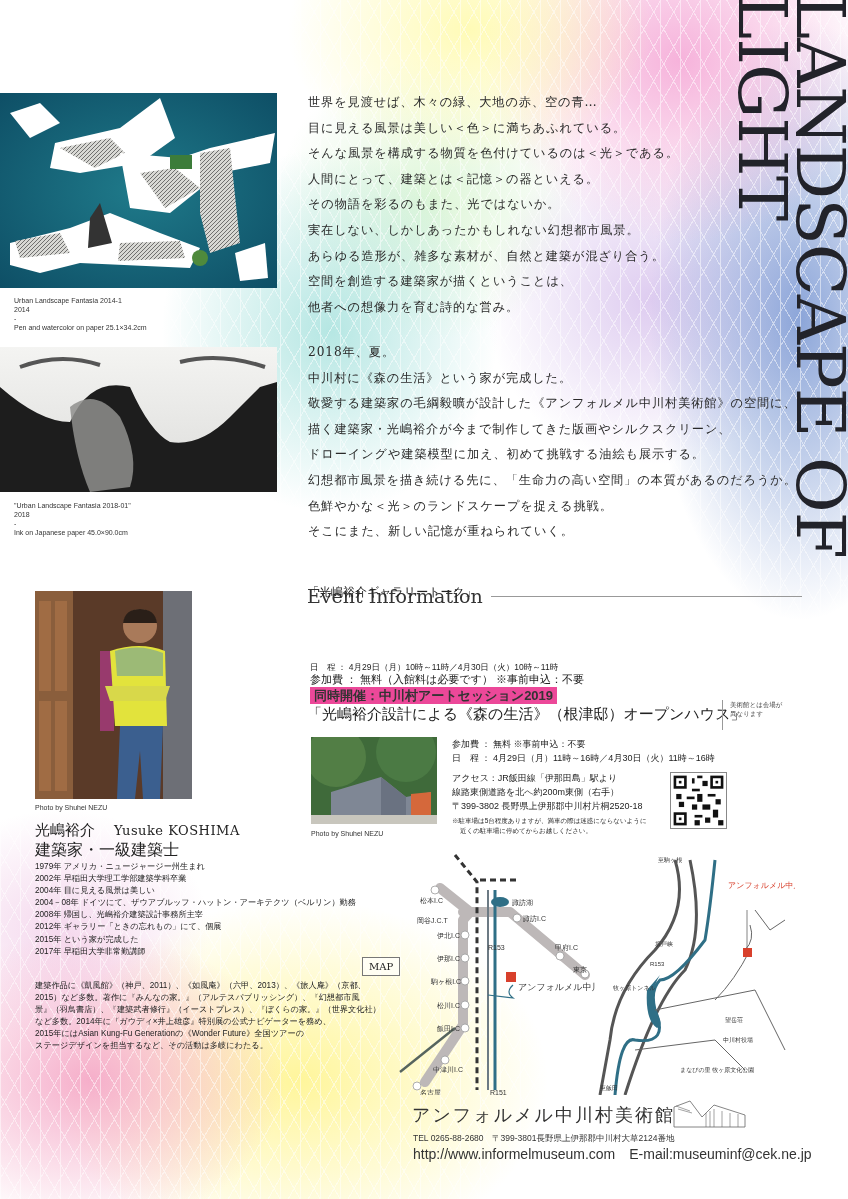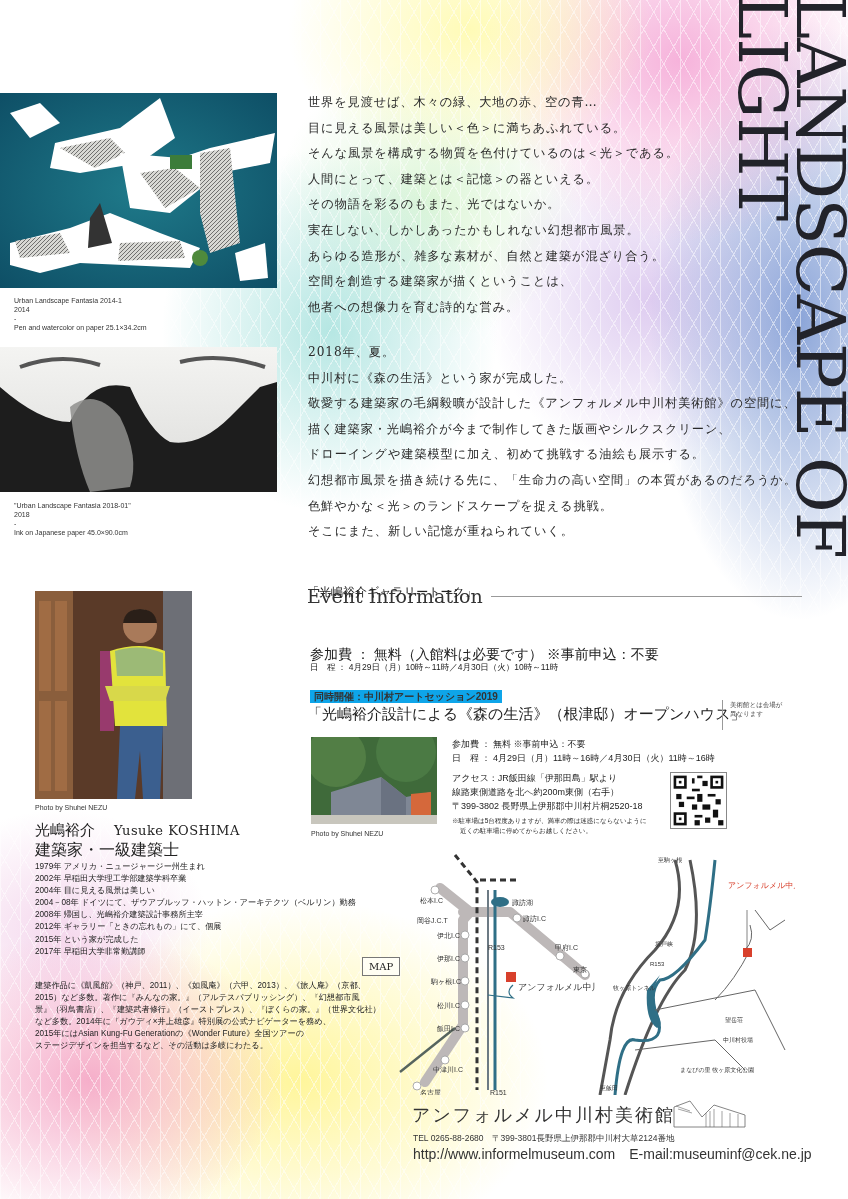--- a/index.html
+++ b/index.html
@@ -27,21 +27,21 @@
   .layer { position:absolute; z-index:2; }
   .cap { font-family:"Liberation Sans", sans-serif; font-size:7px; color:#333; line-height:9px; }
   .intro p { margin:0; font-size:12.2px; line-height:25.6px; letter-spacing:0.9px; color:#2a2a2a; white-space:nowrap; }
   .vert { position:absolute; left:725px; top:0; width:123px; height:590px; z-index:3; }
   .vert .inner { position:absolute; top:0; left:0; width:590px; height:123px; transform-origin:0 0;
      transform:translate(123px,0) rotate(90deg); font-family:"DejaVu Serif", serif; color:#22232a; }
   .vert .l1 { position:absolute; top:-6px; left:-6px; font-size:68px; letter-spacing:-1px; line-height:68px; white-space:nowrap; }
   .vert .l2 { position:absolute; top:52px; left:-6px; font-size:68px; letter-spacing:-1px; line-height:68px; white-space:nowrap; }
   .ev-title { font-size:19px; color:#333; }
   .sans { font-family:"Liberation Sans", sans-serif; }
-  .hl { background:#0ea5e9; padding:1px 4px; font-size:10px; font-weight:bold; color:#333; }
+  .hl { background:#ec4899; padding:1px 4px; font-size:13px; font-weight:bold; color:#333; }
   .map-svg { position:absolute; }
   .bio-list div { font-family:"Liberation Sans", sans-serif; font-size:8.2px; line-height:12.1px; color:#222; white-space:nowrap; }
   .qr { position:absolute; background:#fff; border:1px solid #888; }
 </style>
 </head>
 <body>
 
 <div class="bg"></div>
 <div class="grid"></div>
 
@@ -173,21 +173,21 @@
   <div>など多数。2014年に『ガウディ×井上雄彦』特別展の公式ナビゲーターを務め、</div>
   <div>2015年にはAsian Kung-Fu Generationの《Wonder Future》全国ツアーの</div>
   <div>ステージデザインを担当するなど、その活動は多岐にわたる。</div>
 </div>
 
 <div class="layer" style="left:307px;top:585px;width:495px;display:flex;align-items:center;">
   <span class="ev-title">Event Information</span>
   <span style="flex:1;height:1px;background:#999;margin-left:8px;"></span>
 </div>
 <div class="layer" style="left:307px;top:584px;font-size:12px;white-space:nowrap;">「光嶋裕介ギャラリートーク」</div>
-<div class="layer sans" style="left:310px;top:646px;font-size:14px;white-space:nowrap;">参加費 ： 無料（入館料は必要です） ※事前申込：不要</div>
+<div class="layer sans" style="left:310px;top:672px;font-size:11px;white-space:nowrap;">参加費 ： 無料（入館料は必要です） ※事前申込：不要</div>
 <div class="layer sans" style="left:310px;top:662px;font-size:8.5px;white-space:nowrap;">日　程 ： 4月29日（月）10時～11時／4月30日（火）10時～11時</div>
 
 <div class="layer sans" style="left:310px;top:686px;">
   <span class="hl">同時開催：中川村アートセッション2019</span>
 </div>
 <div class="layer" style="left:307px;top:705px;font-size:15px;white-space:nowrap;">「光嶋裕介設計による《森の生活》（根津邸）オープンハウス」</div>
 <div class="layer" style="left:722px;top:700px;width:1px;height:30px;background:#999;"></div>
 <div class="layer sans" style="left:730px;top:700px;font-size:6.5px;line-height:9px;color:#444;">
   <div>美術館とは会場が</div>
   <div>異なります</div>

